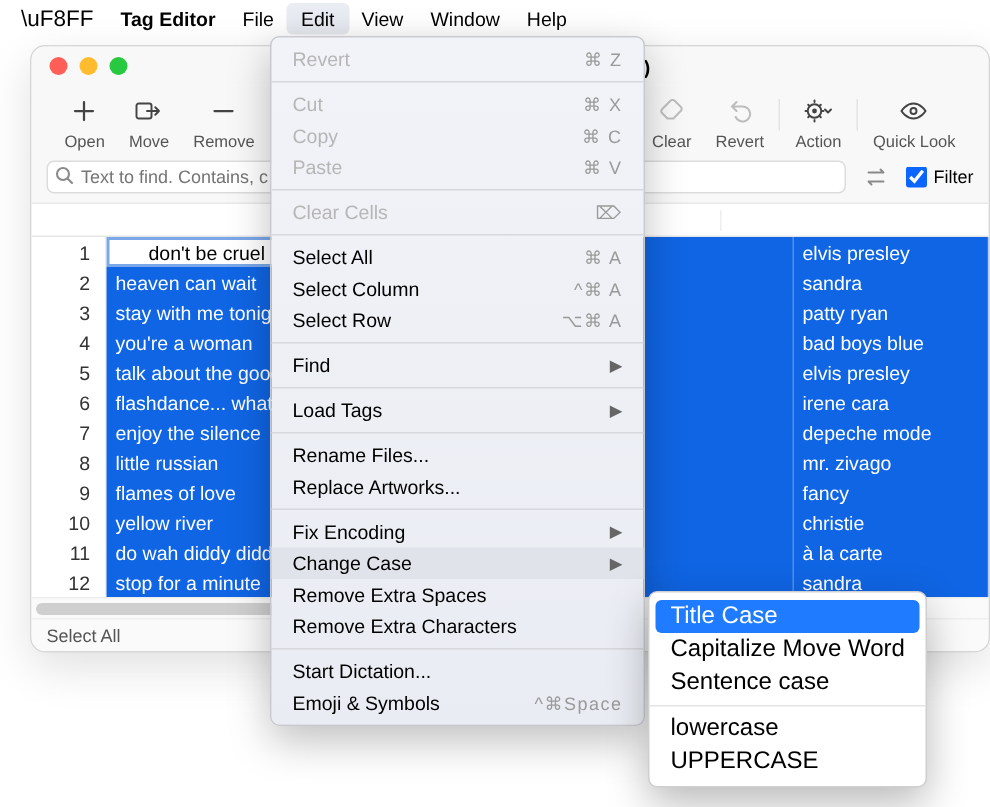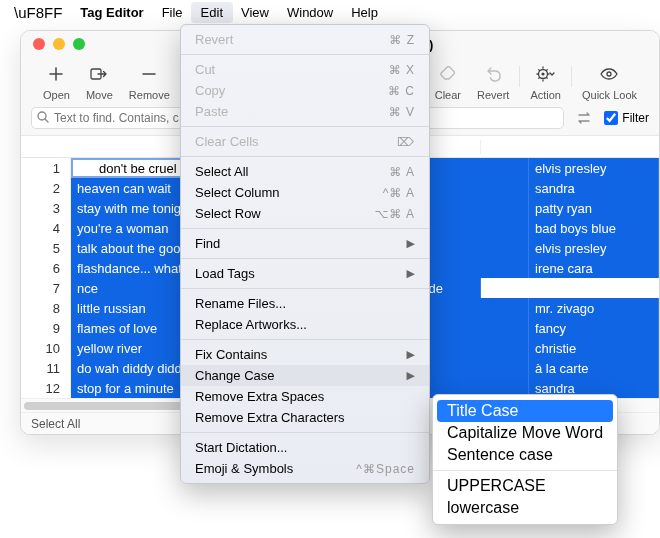--- a/index.html
+++ b/index.html
@@ -235,20 +235,21 @@
           <div class="td artist">elvis presley</div>
         </div>
         <div class="tr sel">
           <div class="td num">6</div>
           <div class="td title">flashdance... what a</div>
           <div class="td ci">a feeling</div>
           <div class="td artist">irene cara</div>
         </div>
         <div class="tr sel">
           <div class="td num">7</div>
+          <div class="td title">enjoy the silence</div>
           <div class="td ci">nce</div>
           <div class="td artist">depeche mode</div>
         </div>
         <div class="tr sel">
           <div class="td num">8</div>
           <div class="td title">little russian</div>
           <div class="td ci"></div>
           <div class="td artist">mr. zivago</div>
         </div>
         <div class="tr sel">
@@ -334,21 +335,21 @@
     </div>
   <hr>
   <div class="row">
       <span>Rename Files...</span>
     </div>
   <div class="row">
       <span>Replace Artworks...</span>
     </div>
   <hr>
   <div class="row">
-      <span>Fix Contains</span>
+      <span>Fix Encoding</span>
       <span class="arr">▶</span>
     </div>
   <div class="row hl">
       <span>Change Case</span>
       <span class="arr">▶</span>
     </div>
   <div class="row">
       <span>Remove Extra Spaces</span>
     </div>
   <div class="row">
@@ -362,15 +363,15 @@
       <span>Emoji &amp; Symbols</span>
       <span class="sc">^⌘Space</span>
     </div>
 </div>
 
 <div class="submenu" style="left:432px; top:394px;">
   <div class="srow sel">Title Case</div>
   <div class="srow">Capitalize Move Word</div>
   <div class="srow">Sentence case</div>
   <hr>
+  <div class="srow">lowercase</div>
   <div class="srow">UPPERCASE</div>
-  <div class="srow">lowercase</div>
 </div>
 
 </body></html>

